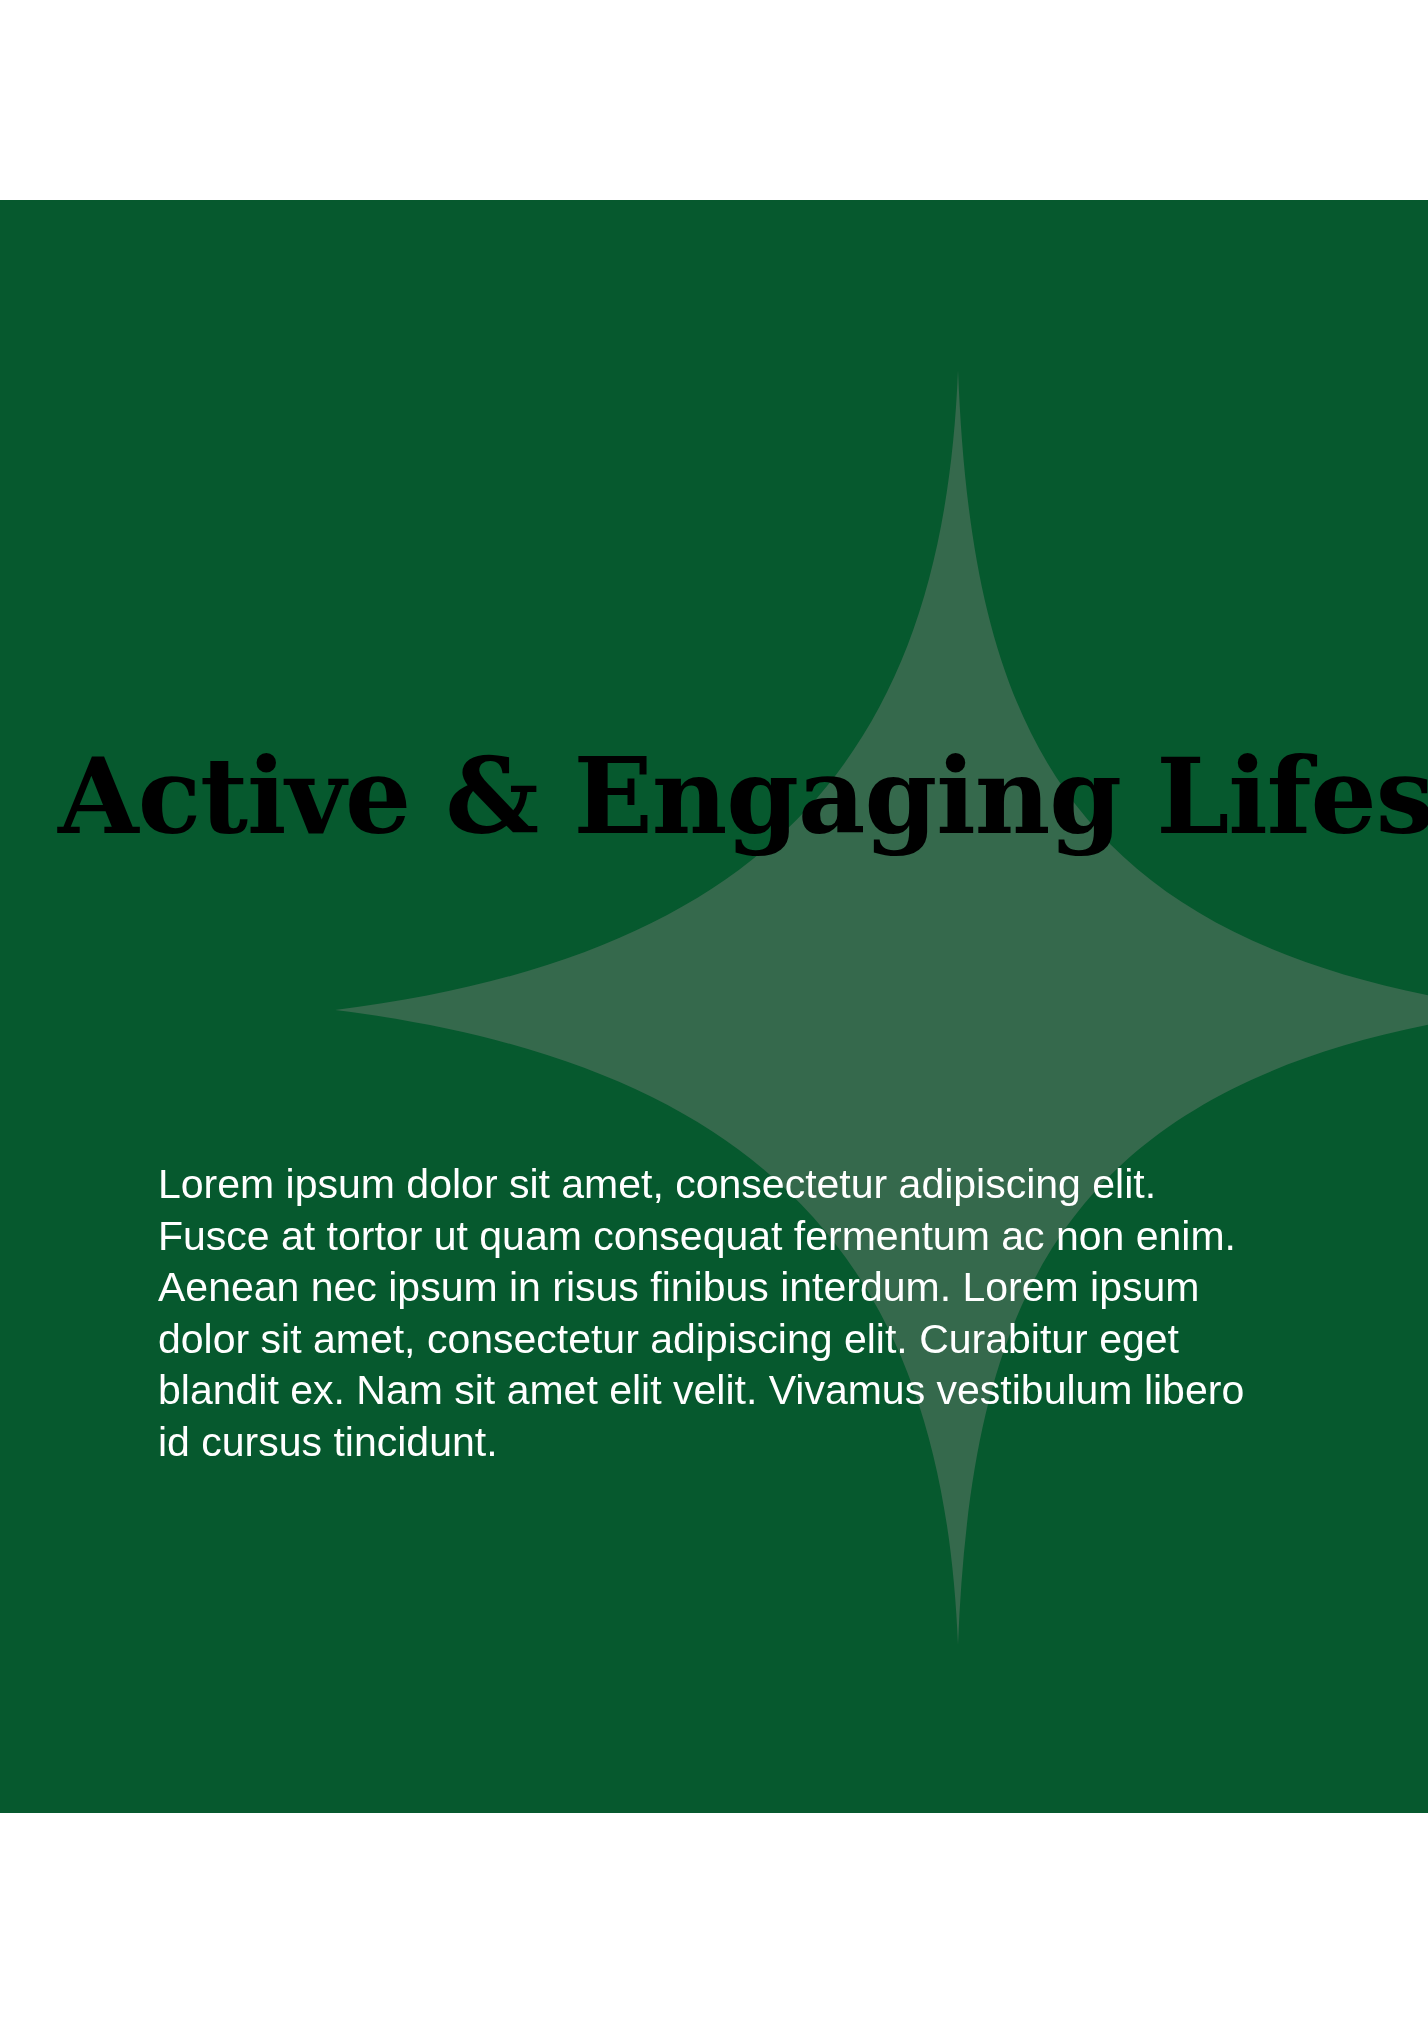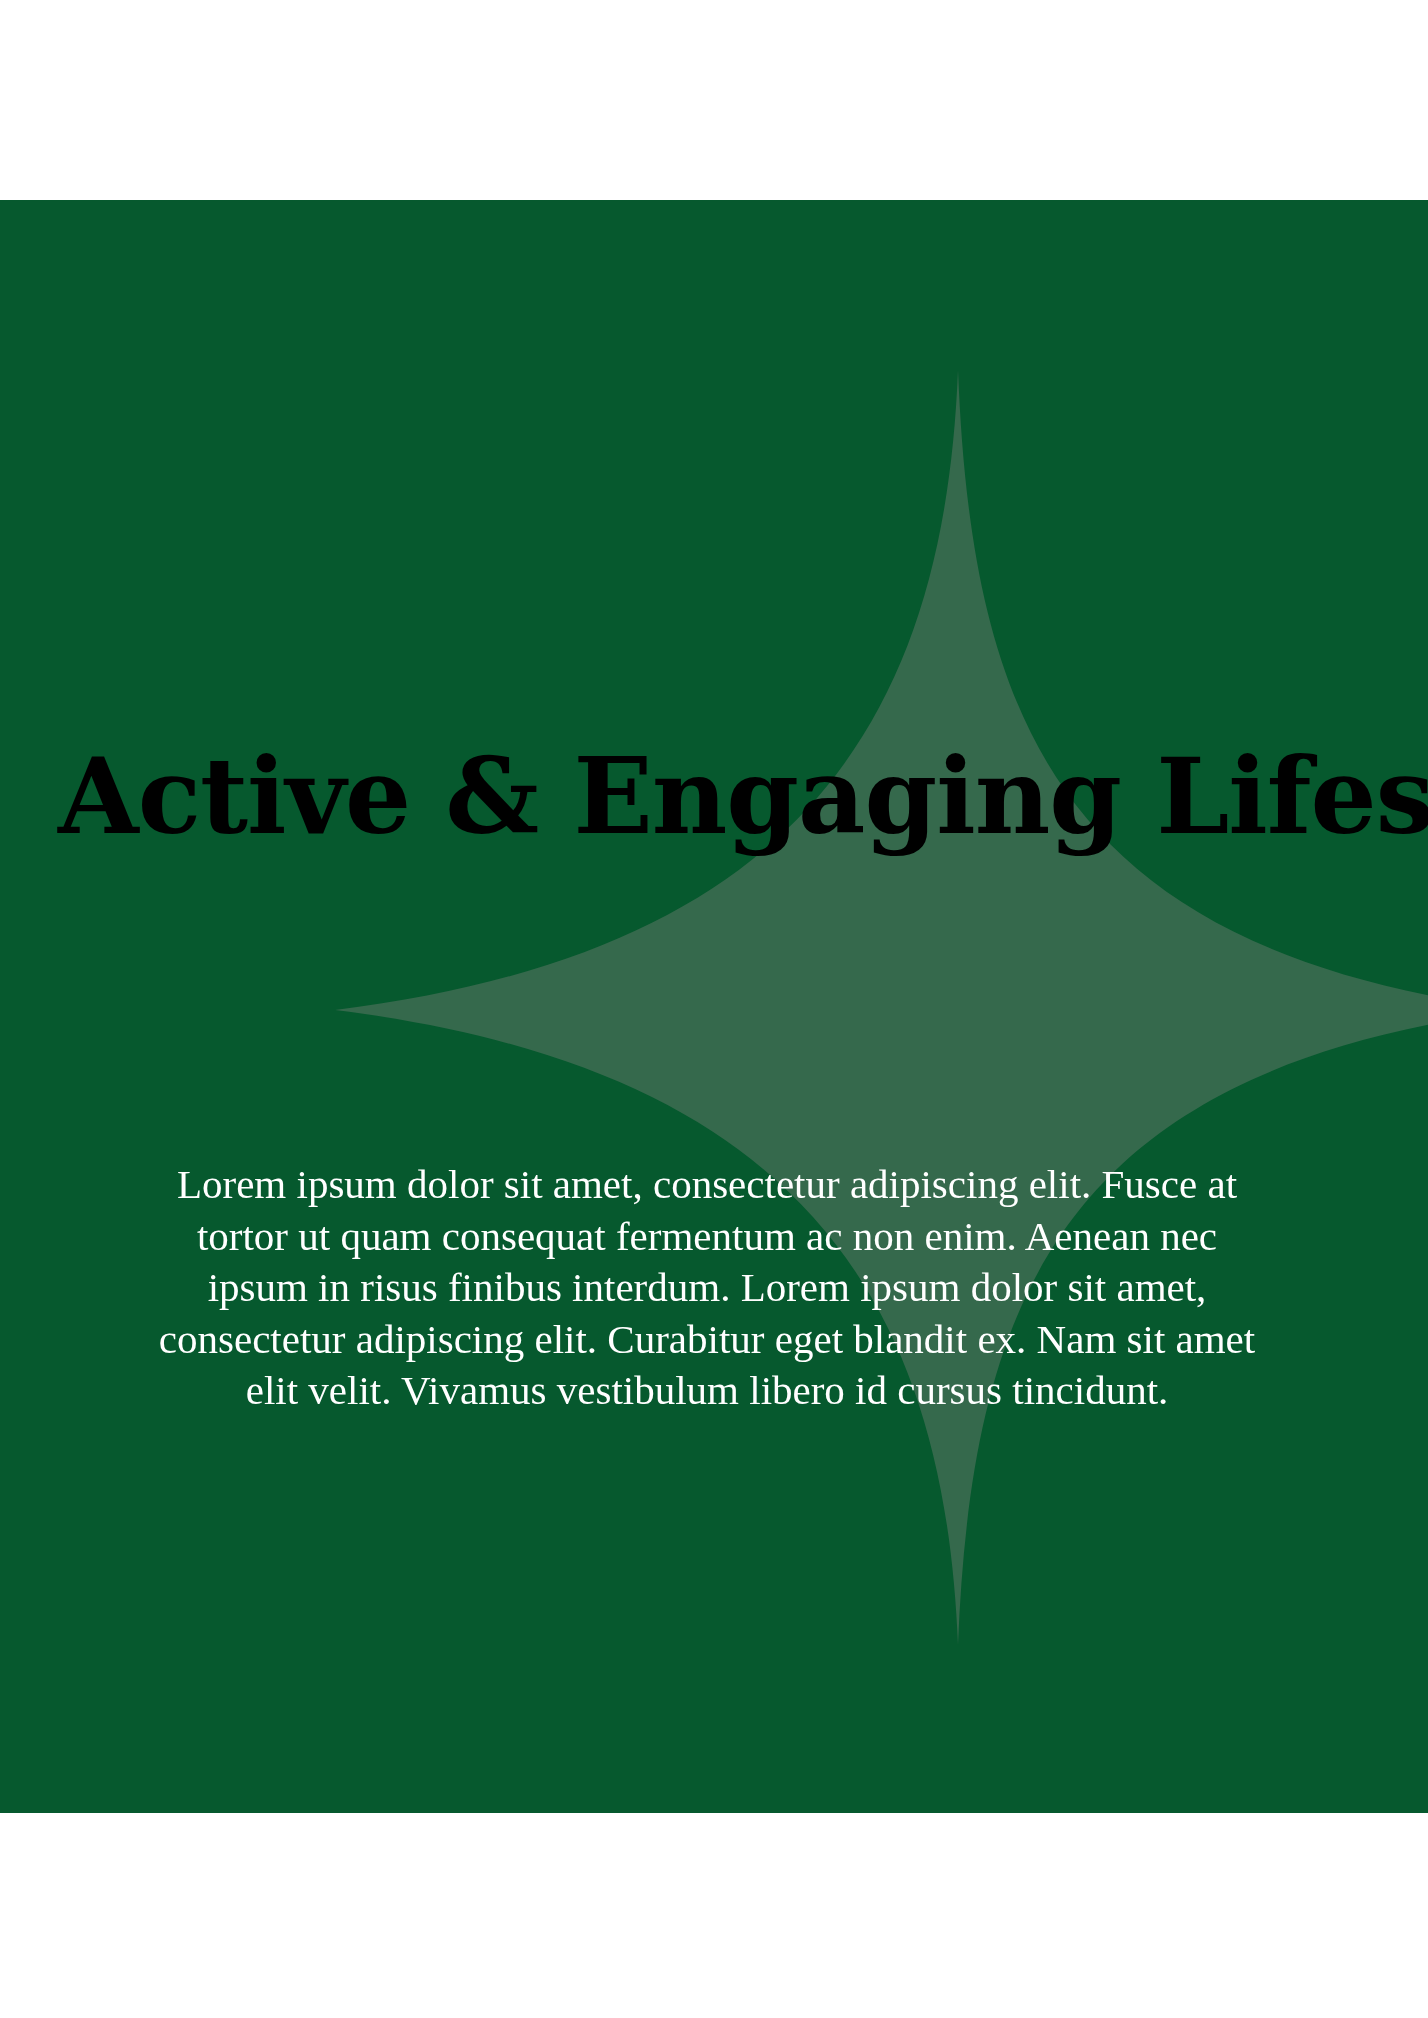--- a/index.html
+++ b/index.html
@@ -63,27 +63,27 @@
     color: #000000;
     z-index: 3;
   }
 
   
   .slide-body {
     position: absolute;
     left: 158px;
     top: 918px;
     width: 1098px;
-    font-family: Liberation Serif, serif;
+    font-family: Liberation Sans, sans-serif;
     font-weight: 400;
     font-size: 41px;
     line-height: 51.5px;
     color: #ffffff;
     z-index: 3;
-    text-align: center;
+    text-align: left;
   }
 </style>
 </head>
 <body>
 
 <div class="page">
 
   <div class="slide-panel">
 
     <div class="sparkle-layer">

